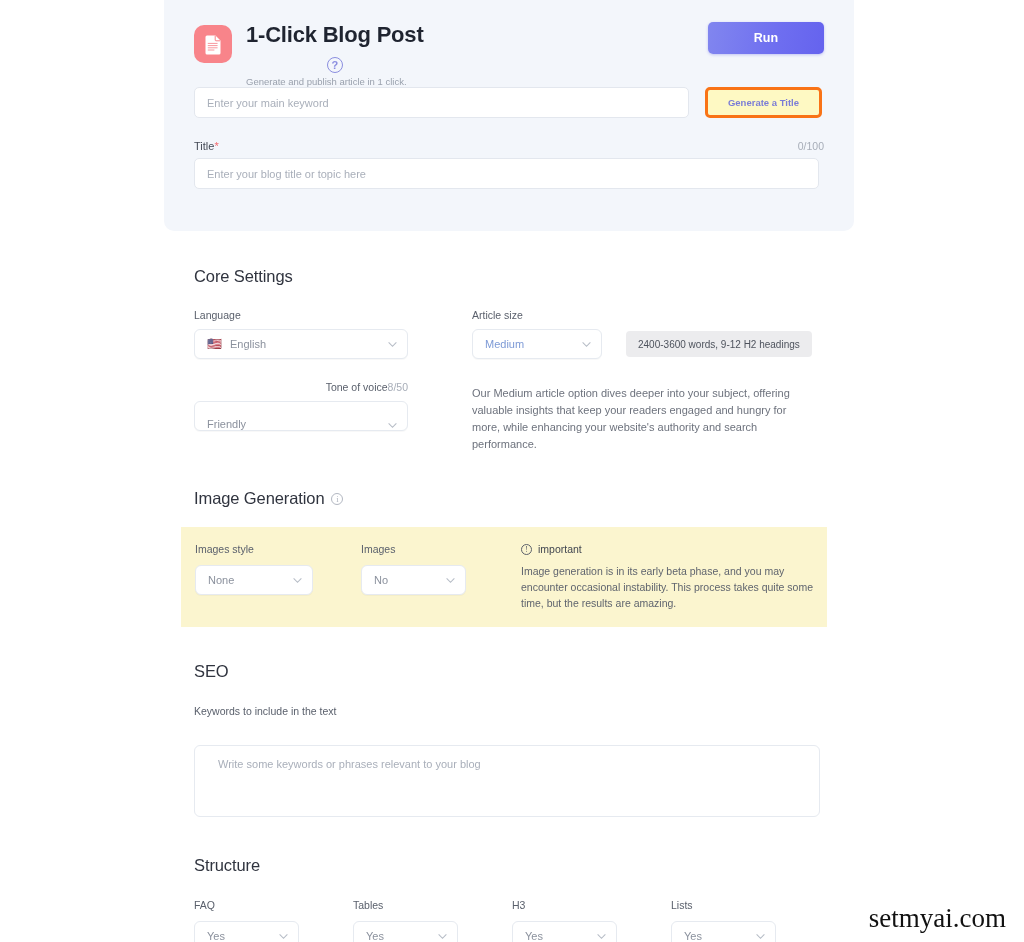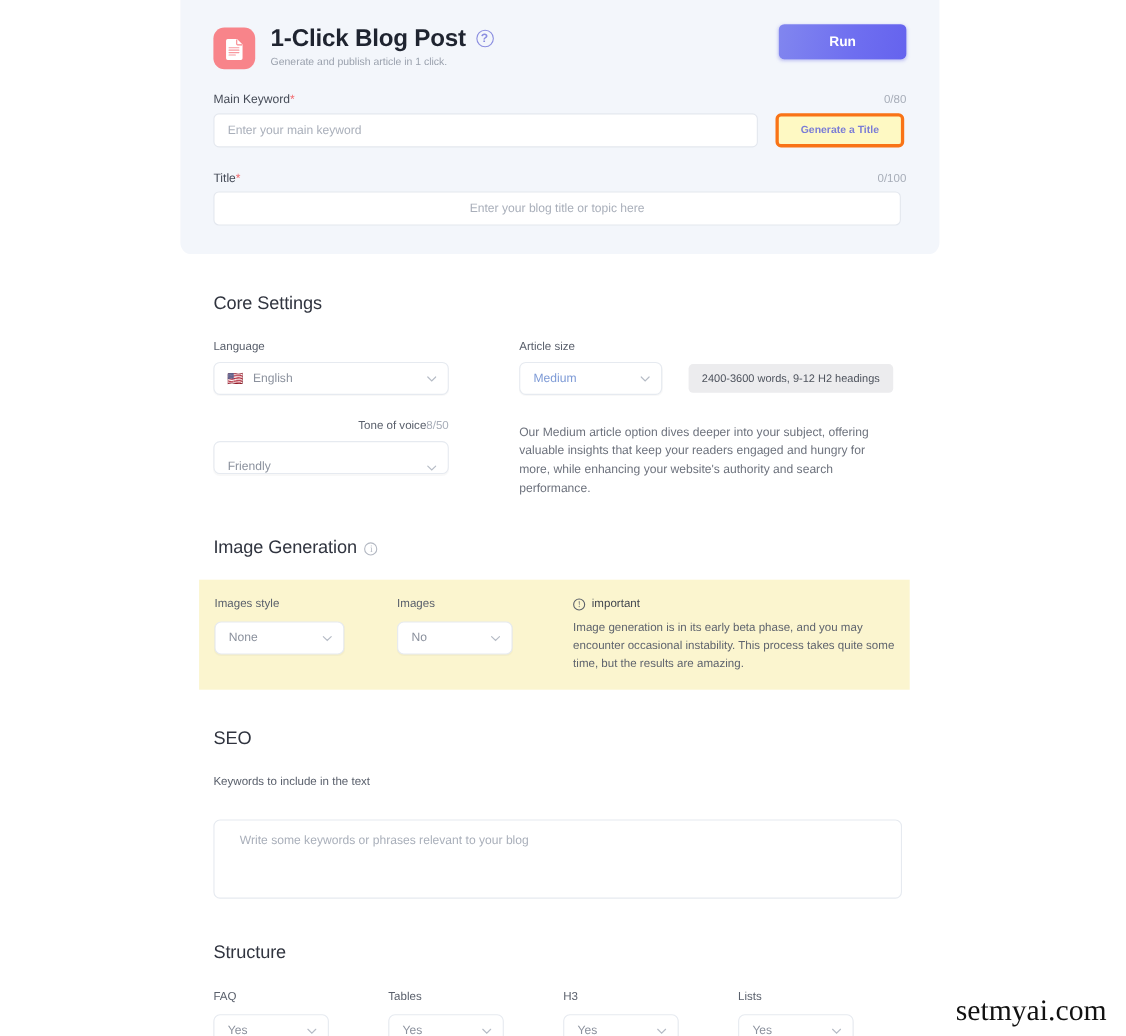--- a/index.html
+++ b/index.html
@@ -23,21 +23,21 @@
   .hero-top { display: flex; align-items: flex-start; justify-content: space-between; }
   .hero-left { display: flex; align-items: flex-start; gap: 14px; }
   .app-icon {
     width: 38px; height: 38px; border-radius: 10px;
     background: #f8848a;
     display: flex; align-items: center; justify-content: center;
     flex: 0 0 auto;
     margin-top: 3px;
   }
   .app-icon svg { display:block; }
-  .title-row { display: flex; align-items: center; gap: 9px; }
+  .title-row { display: flex; align-items: center; gap: 9px; flex-direction: column; }
   .page-title {
     font-size: 22px; font-weight: bold; color: #1f2430; letter-spacing: -0.2px;
     line-height: 26px;
   }
   .help-icon {
     width: 16px; height: 16px; border-radius: 50%;
     border: 1.3px solid #8b8ee0;
     color: #8b8ee0; font-size: 11px; line-height: 14px;
     text-align: center; font-weight: bold;
     display: inline-block;
@@ -72,21 +72,21 @@
   }
   .txt-input::placeholder { color: #a9afba; }
   .kw-input { width: 495px; flex: 0 0 auto; }
   .gen-title-btn {
     width: 117px; height: 31px; flex: 0 0 auto;
     background: #fef9c3; border: 3px solid #f97316; border-radius: 5px;
     color: #7b7dd6; font-size: 9.5px; cursor: pointer;
     font-family: "Liberation Sans", sans-serif;
     font-weight: bold;
   }
-  .title-input { width: 625px; text-align: center; }
+  .title-input { width: 625px; }
 
   
   .content { position: absolute; left: 194px; top: 231px; width: 660px; }
 
   .section-title {
     font-size: 16.5px; color: #30343f; font-weight: normal;
     letter-spacing: -0.1px;
   }
   .section-title.with-info { display: flex; align-items: center; gap: 7px; }
   .info-icon-sm {
@@ -173,26 +173,20 @@
             <span class="page-title">1-Click Blog Post</span>
             <span class="help-icon">?</span>
           </div>
           <div class="page-sub">Generate and publish article in 1 click.</div>
         </div>
       </div>
       <button class="run-btn">Run</button>
     </div>
 
     
-    <div class="field-head">
-      <div class="field-label">
-        <span>Main Keyword</span><span class="req">*</span>
-      </div>
-      <div class="counter">0/80</div>
-    </div>
     <div class="row-inline">
       <input class="txt-input kw-input" type="text" placeholder="Enter your main keyword" style="">
       <button class="gen-title-btn">Generate a Title</button>
     </div>
 
     
     <div class="field-head">
       <div class="field-label">
         <span>Title</span><span class="req">*</span>
       </div>

